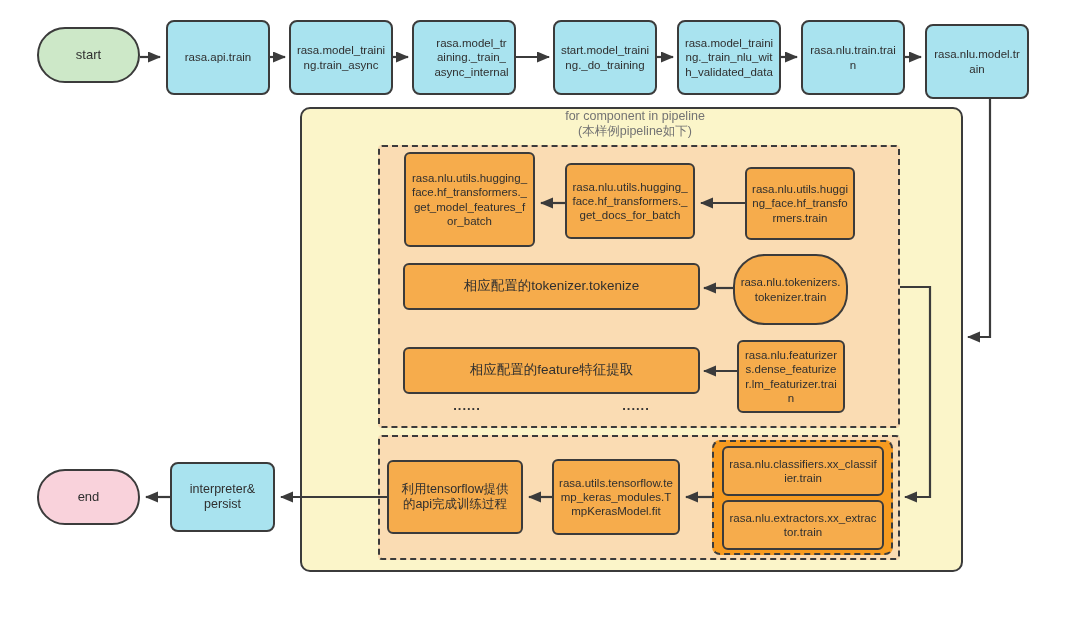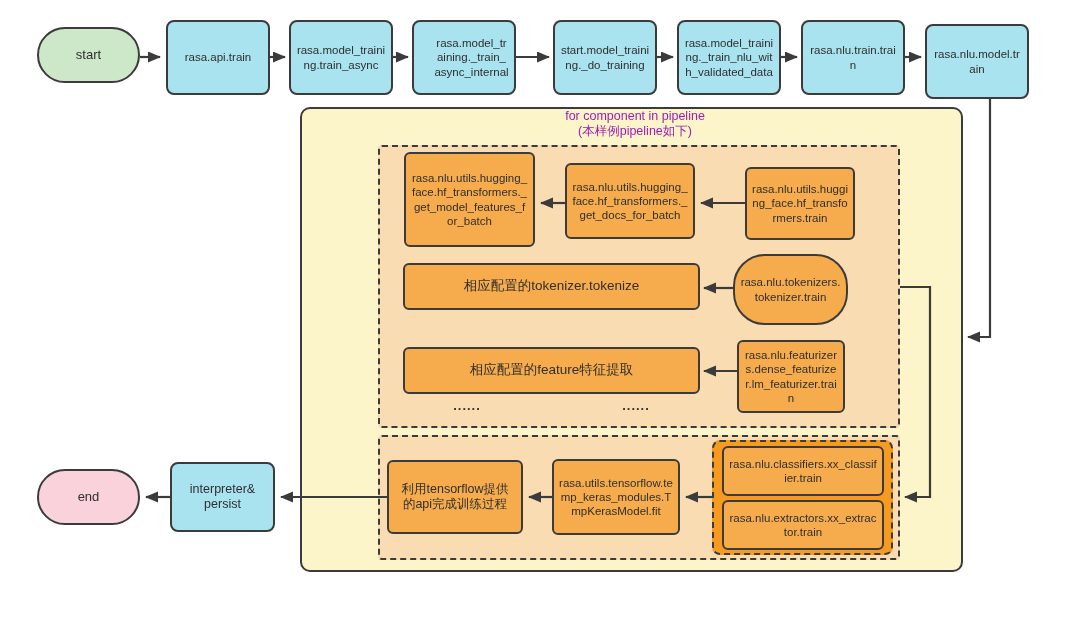--- a/index.html
+++ b/index.html
@@ -12,21 +12,21 @@
   .container-yellow{
     background:#fbf5c9;border:2.2px solid #3b3b3b;border-radius:10px;z-index:1;
   }
   .container-peach{
     background:#fadcb3;border:2.2px dashed #3b3b3b;border-radius:4px;z-index:2;
   }
   .group-orange{
     background:#f79b20;border:2.2px dashed #3b3b3b;border-radius:8px;z-index:3;
   }
   .loop-title{
-    position:absolute;z-index:2;text-align:center;font-size:12.5px;line-height:1.18;color:#a21caf;
+    position:absolute;z-index:2;text-align:center;font-size:12.5px;line-height:1.18;color:#737373;
   }
   
   .node{
     position:absolute;display:flex;align-items:center;justify-content:center;
     text-align:center;border:2.2px solid #3b3b3b;border-radius:8px;
     font-size:11.5px;line-height:1.24;padding:2px 5px;box-sizing:border-box;
     word-break:break-all;z-index:5;
   }
   .cyan{background:#a9e3ef;}
   .green{background:#cde8c8;border-radius:28px;font-size:13px;}

